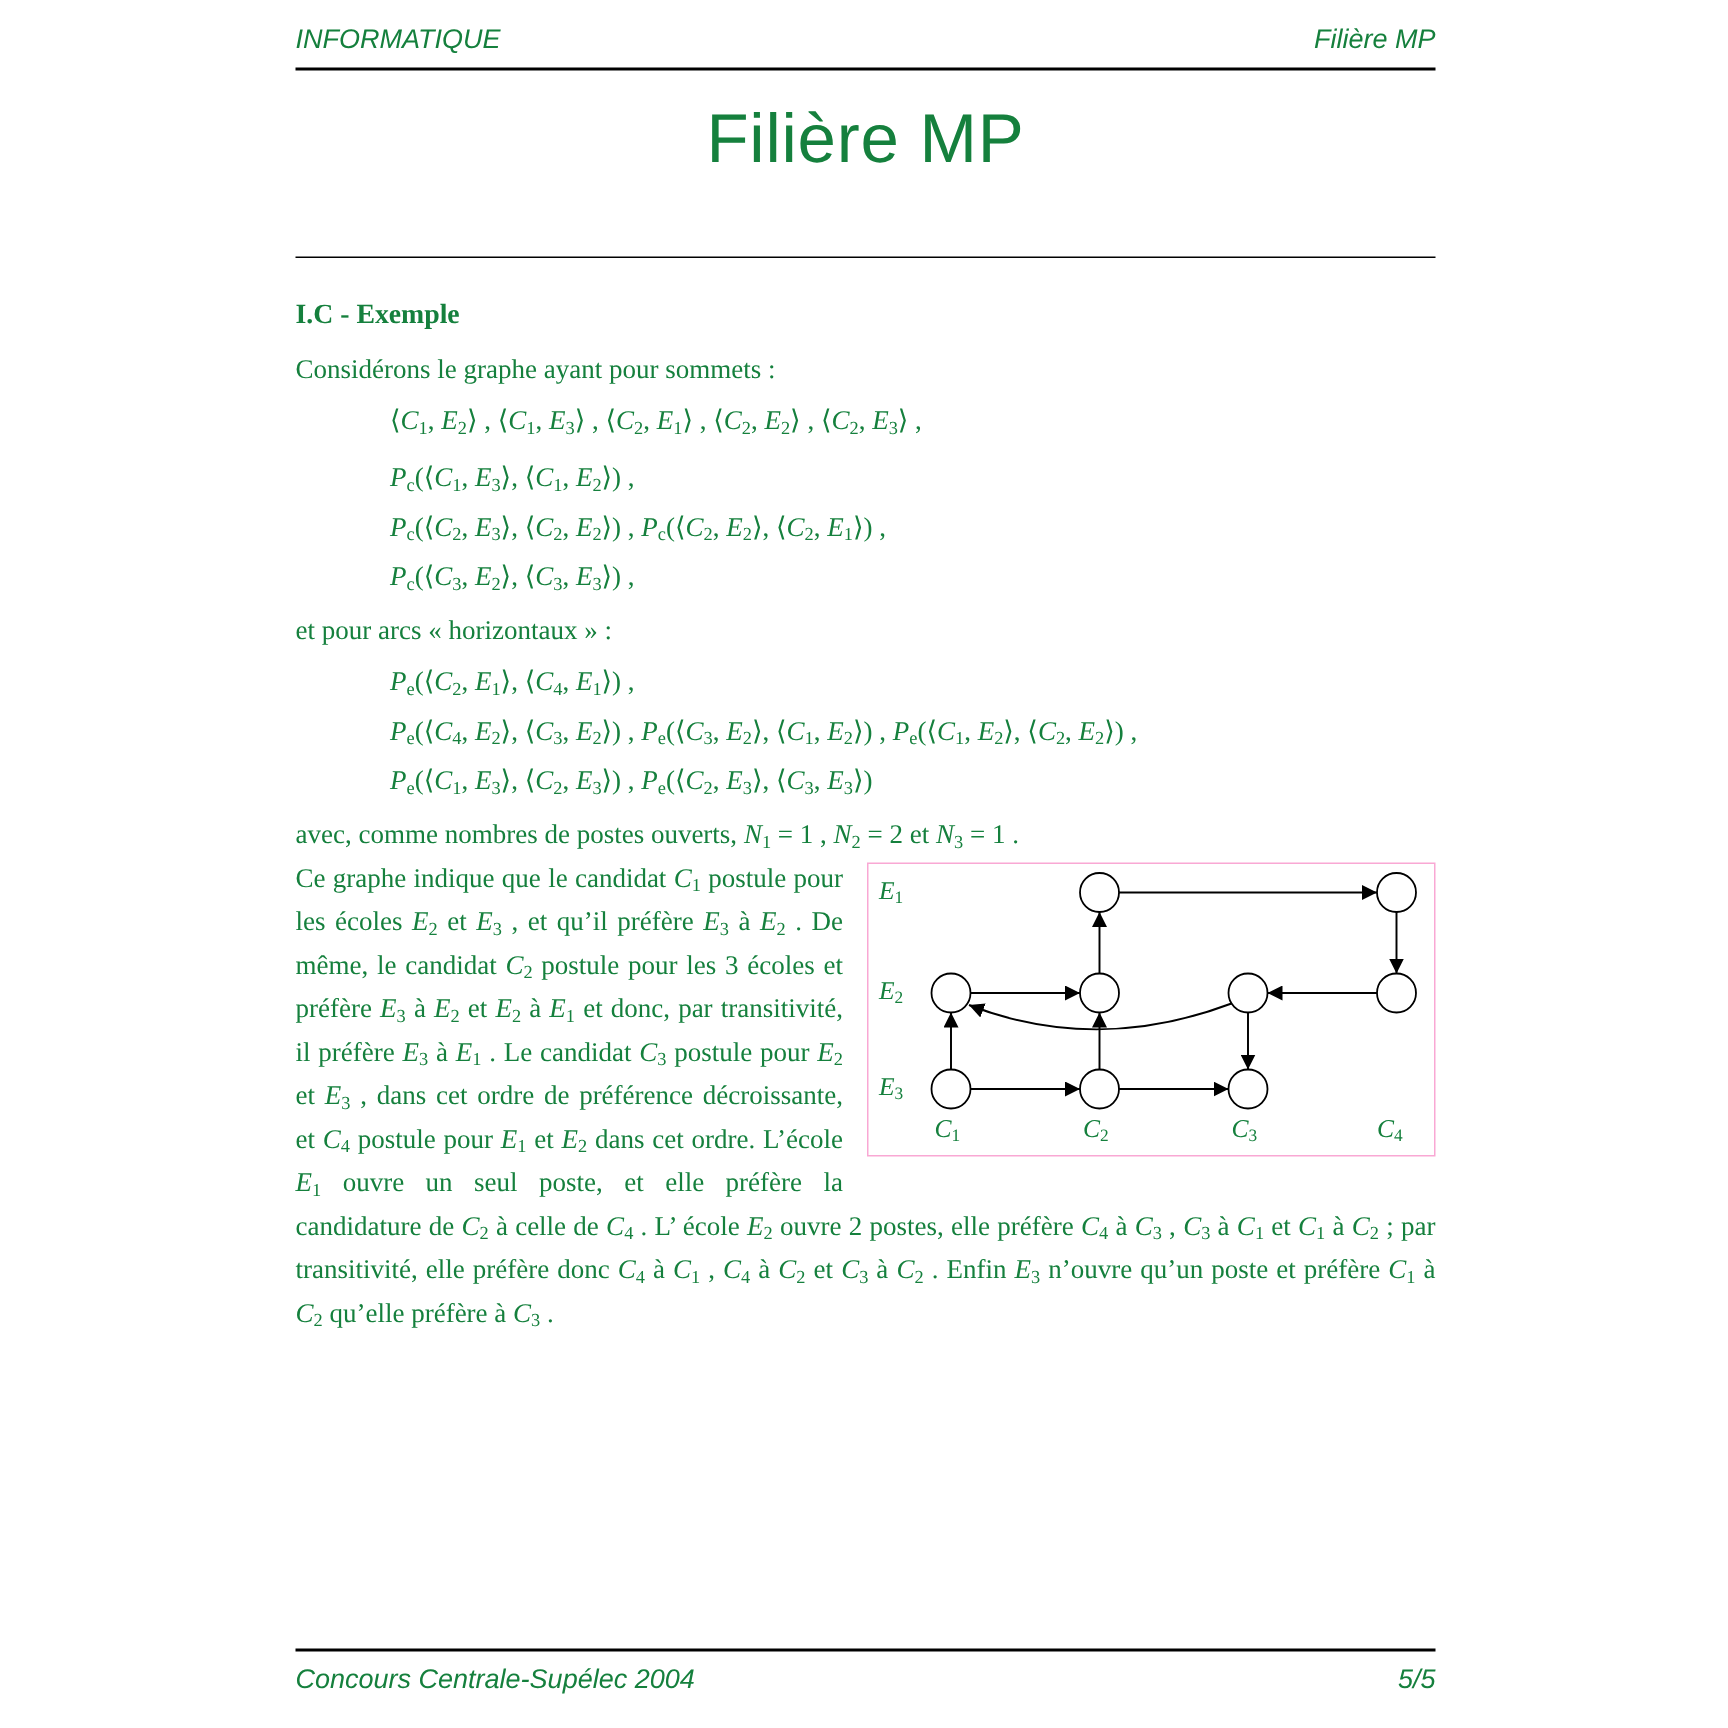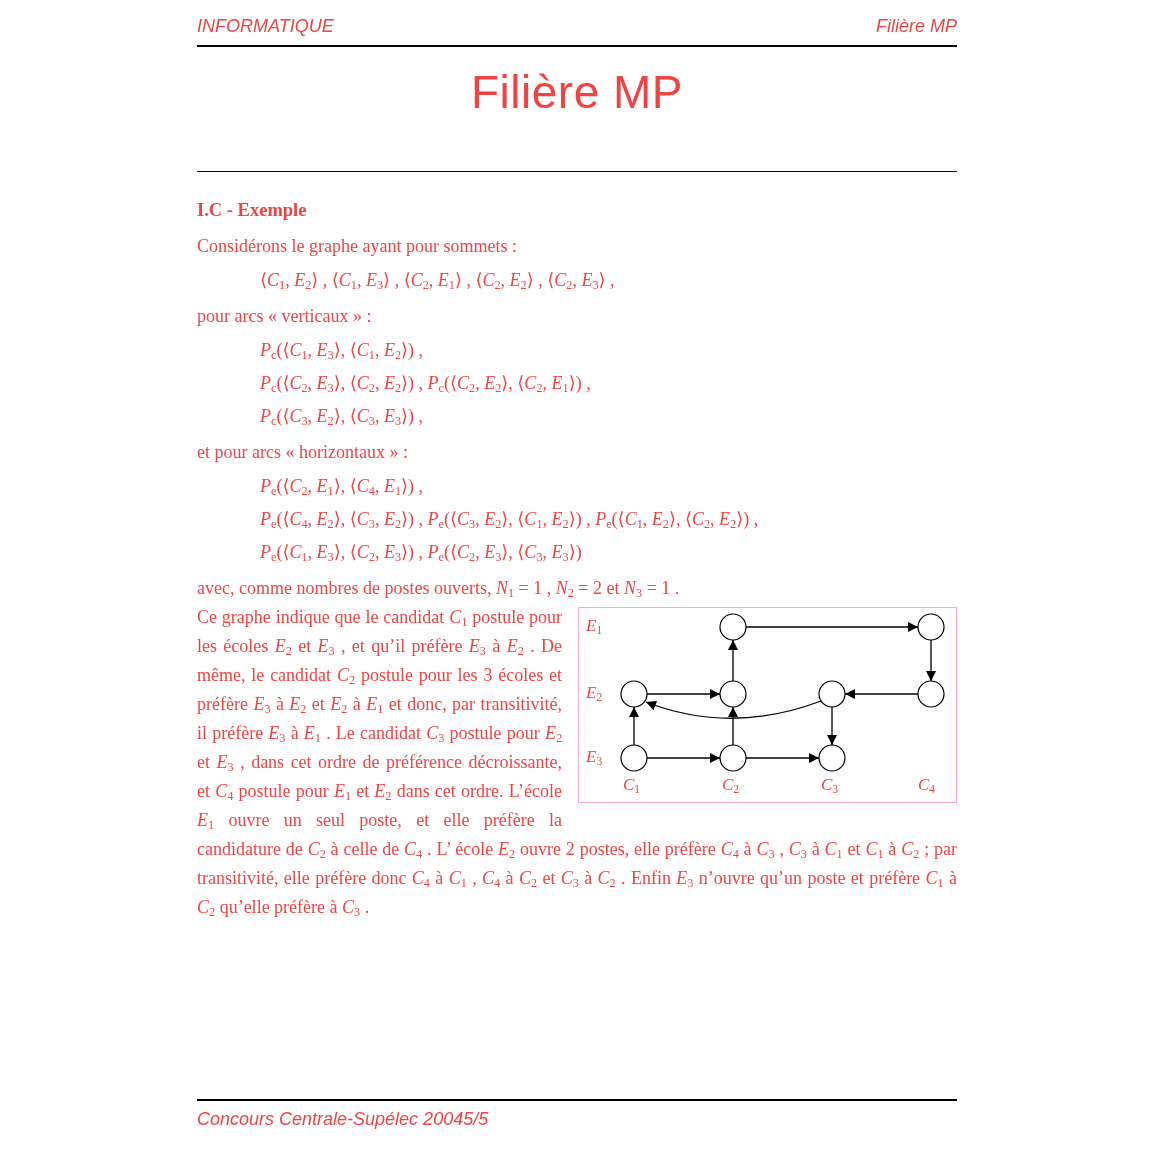--- a/index.html
+++ b/index.html
@@ -1,19 +1,19 @@
 <!DOCTYPE html>
 <html><head>
 <meta charset="utf-8">
 <style>
   * { margin:0; padding:0; box-sizing:border-box; }
   html, body { background:#ffffff; }
   .page {
     position:relative; width:1152px; height:1152px; background:#fff;
-    overflow:hidden; color:#ef4444;
+    overflow:hidden; color:#15803d;
     font-family:"Liberation Serif","DejaVu Serif",serif;
   }
   .inner { margin-left:197px; margin-right:195px; }
   .running-header {
     padding-top:16px; padding-bottom:8px; border-bottom:2px solid #000;
     display:flex; justify-content:space-between;
     font-family:"Liberation Sans","DejaVu Sans",sans-serif;
     font-style:italic; font-size:18px;
   }
   .doc-title {
@@ -31,21 +31,21 @@
   .desc { text-align:justify; }
   figure.graph {
     float:right; width:379px; height:196px; border:1px solid #f9a8d4;
     position:relative; margin:4px 0 8px 16px; background:#fff;
   }
   figure.graph svg { position:absolute; left:0; top:0; }
   .flabel { position:absolute; font-size:17px; line-height:20px; }
   .doc-footer {
     position:absolute; left:197px; right:195px; bottom:22px;
     border-top:2px solid #000; padding-top:8px;
-    display:flex; 
+    display:flex; justify-content:space-between;
     font-family:"Liberation Sans","DejaVu Sans",sans-serif;
     font-style:italic; font-size:18px;
   }
   .clearfix::after { content:""; display:block; clear:both; }
 </style>
 </head>
 <body>
 
 <div class="page">
 
@@ -59,21 +59,20 @@
     <div class="title-rule"></div>
 
     <div class="content">
       <div class="section-heading">I.C - Exemple</div>
 
       <p class="body">Considérons le graphe ayant pour sommets :</p>
       <div class="eq-block">
         <div class="eq">⟨<i>C</i><sub>1</sub>, <i>E</i><sub>2</sub>⟩ , ⟨<i>C</i><sub>1</sub>, <i>E</i><sub>3</sub>⟩ , ⟨<i>C</i><sub>2</sub>, <i>E</i><sub>1</sub>⟩ , ⟨<i>C</i><sub>2</sub>, <i>E</i><sub>2</sub>⟩ , ⟨<i>C</i><sub>2</sub>, <i>E</i><sub>3</sub>⟩ ,</div>
       </div>
 
-      <p class="body">pour arcs « verticaux » :</p>
       <div class="eq-block">
         <div class="eq"><i>P</i><sub>c</sub>(⟨<i>C</i><sub>1</sub>, <i>E</i><sub>3</sub>⟩, ⟨<i>C</i><sub>1</sub>, <i>E</i><sub>2</sub>⟩) ,</div>
         <div class="eq"><i>P</i><sub>c</sub>(⟨<i>C</i><sub>2</sub>, <i>E</i><sub>3</sub>⟩, ⟨<i>C</i><sub>2</sub>, <i>E</i><sub>2</sub>⟩) , <i>P</i><sub>c</sub>(⟨<i>C</i><sub>2</sub>, <i>E</i><sub>2</sub>⟩, ⟨<i>C</i><sub>2</sub>, <i>E</i><sub>1</sub>⟩) ,</div>
         <div class="eq"><i>P</i><sub>c</sub>(⟨<i>C</i><sub>3</sub>, <i>E</i><sub>2</sub>⟩, ⟨<i>C</i><sub>3</sub>, <i>E</i><sub>3</sub>⟩) ,</div>
       </div>
 
       <p class="body">et pour arcs « horizontaux » :</p>
       <div class="eq-block">
         <div class="eq"><i>P</i><sub>e</sub>(⟨<i>C</i><sub>2</sub>, <i>E</i><sub>1</sub>⟩, ⟨<i>C</i><sub>4</sub>, <i>E</i><sub>1</sub>⟩) ,</div>
         <div class="eq"><i>P</i><sub>e</sub>(⟨<i>C</i><sub>4</sub>, <i>E</i><sub>2</sub>⟩, ⟨<i>C</i><sub>3</sub>, <i>E</i><sub>2</sub>⟩) , <i>P</i><sub>e</sub>(⟨<i>C</i><sub>3</sub>, <i>E</i><sub>2</sub>⟩, ⟨<i>C</i><sub>1</sub>, <i>E</i><sub>2</sub>⟩) , <i>P</i><sub>e</sub>(⟨<i>C</i><sub>1</sub>, <i>E</i><sub>2</sub>⟩, ⟨<i>C</i><sub>2</sub>, <i>E</i><sub>2</sub>⟩) ,</div>

